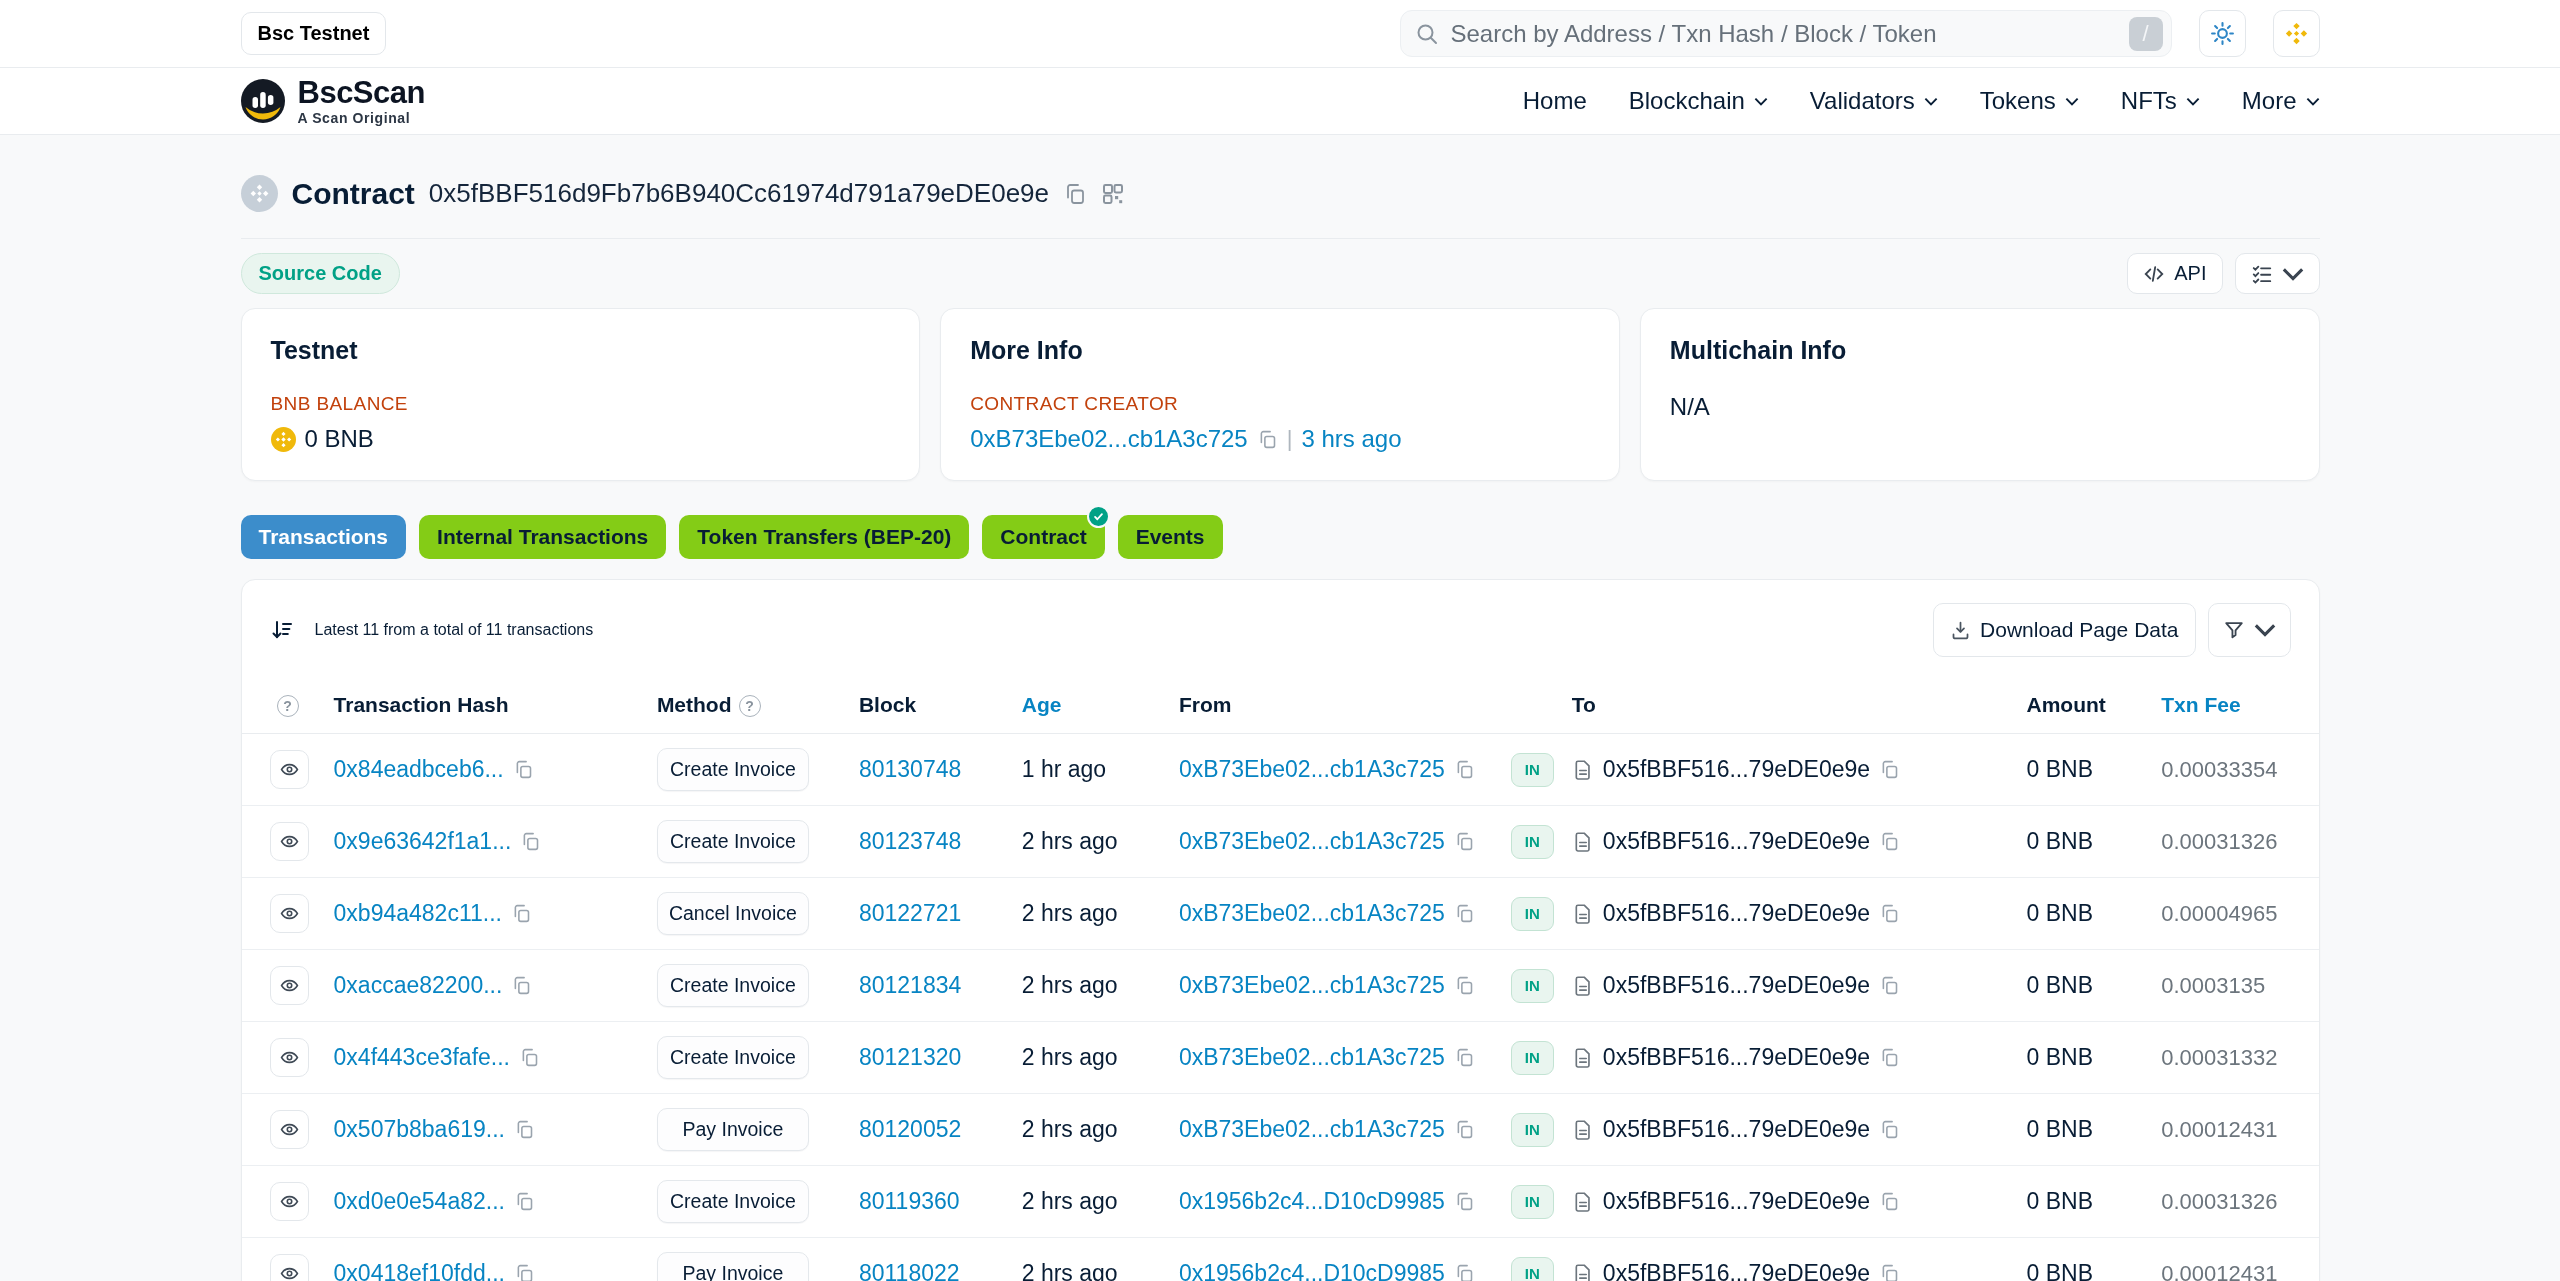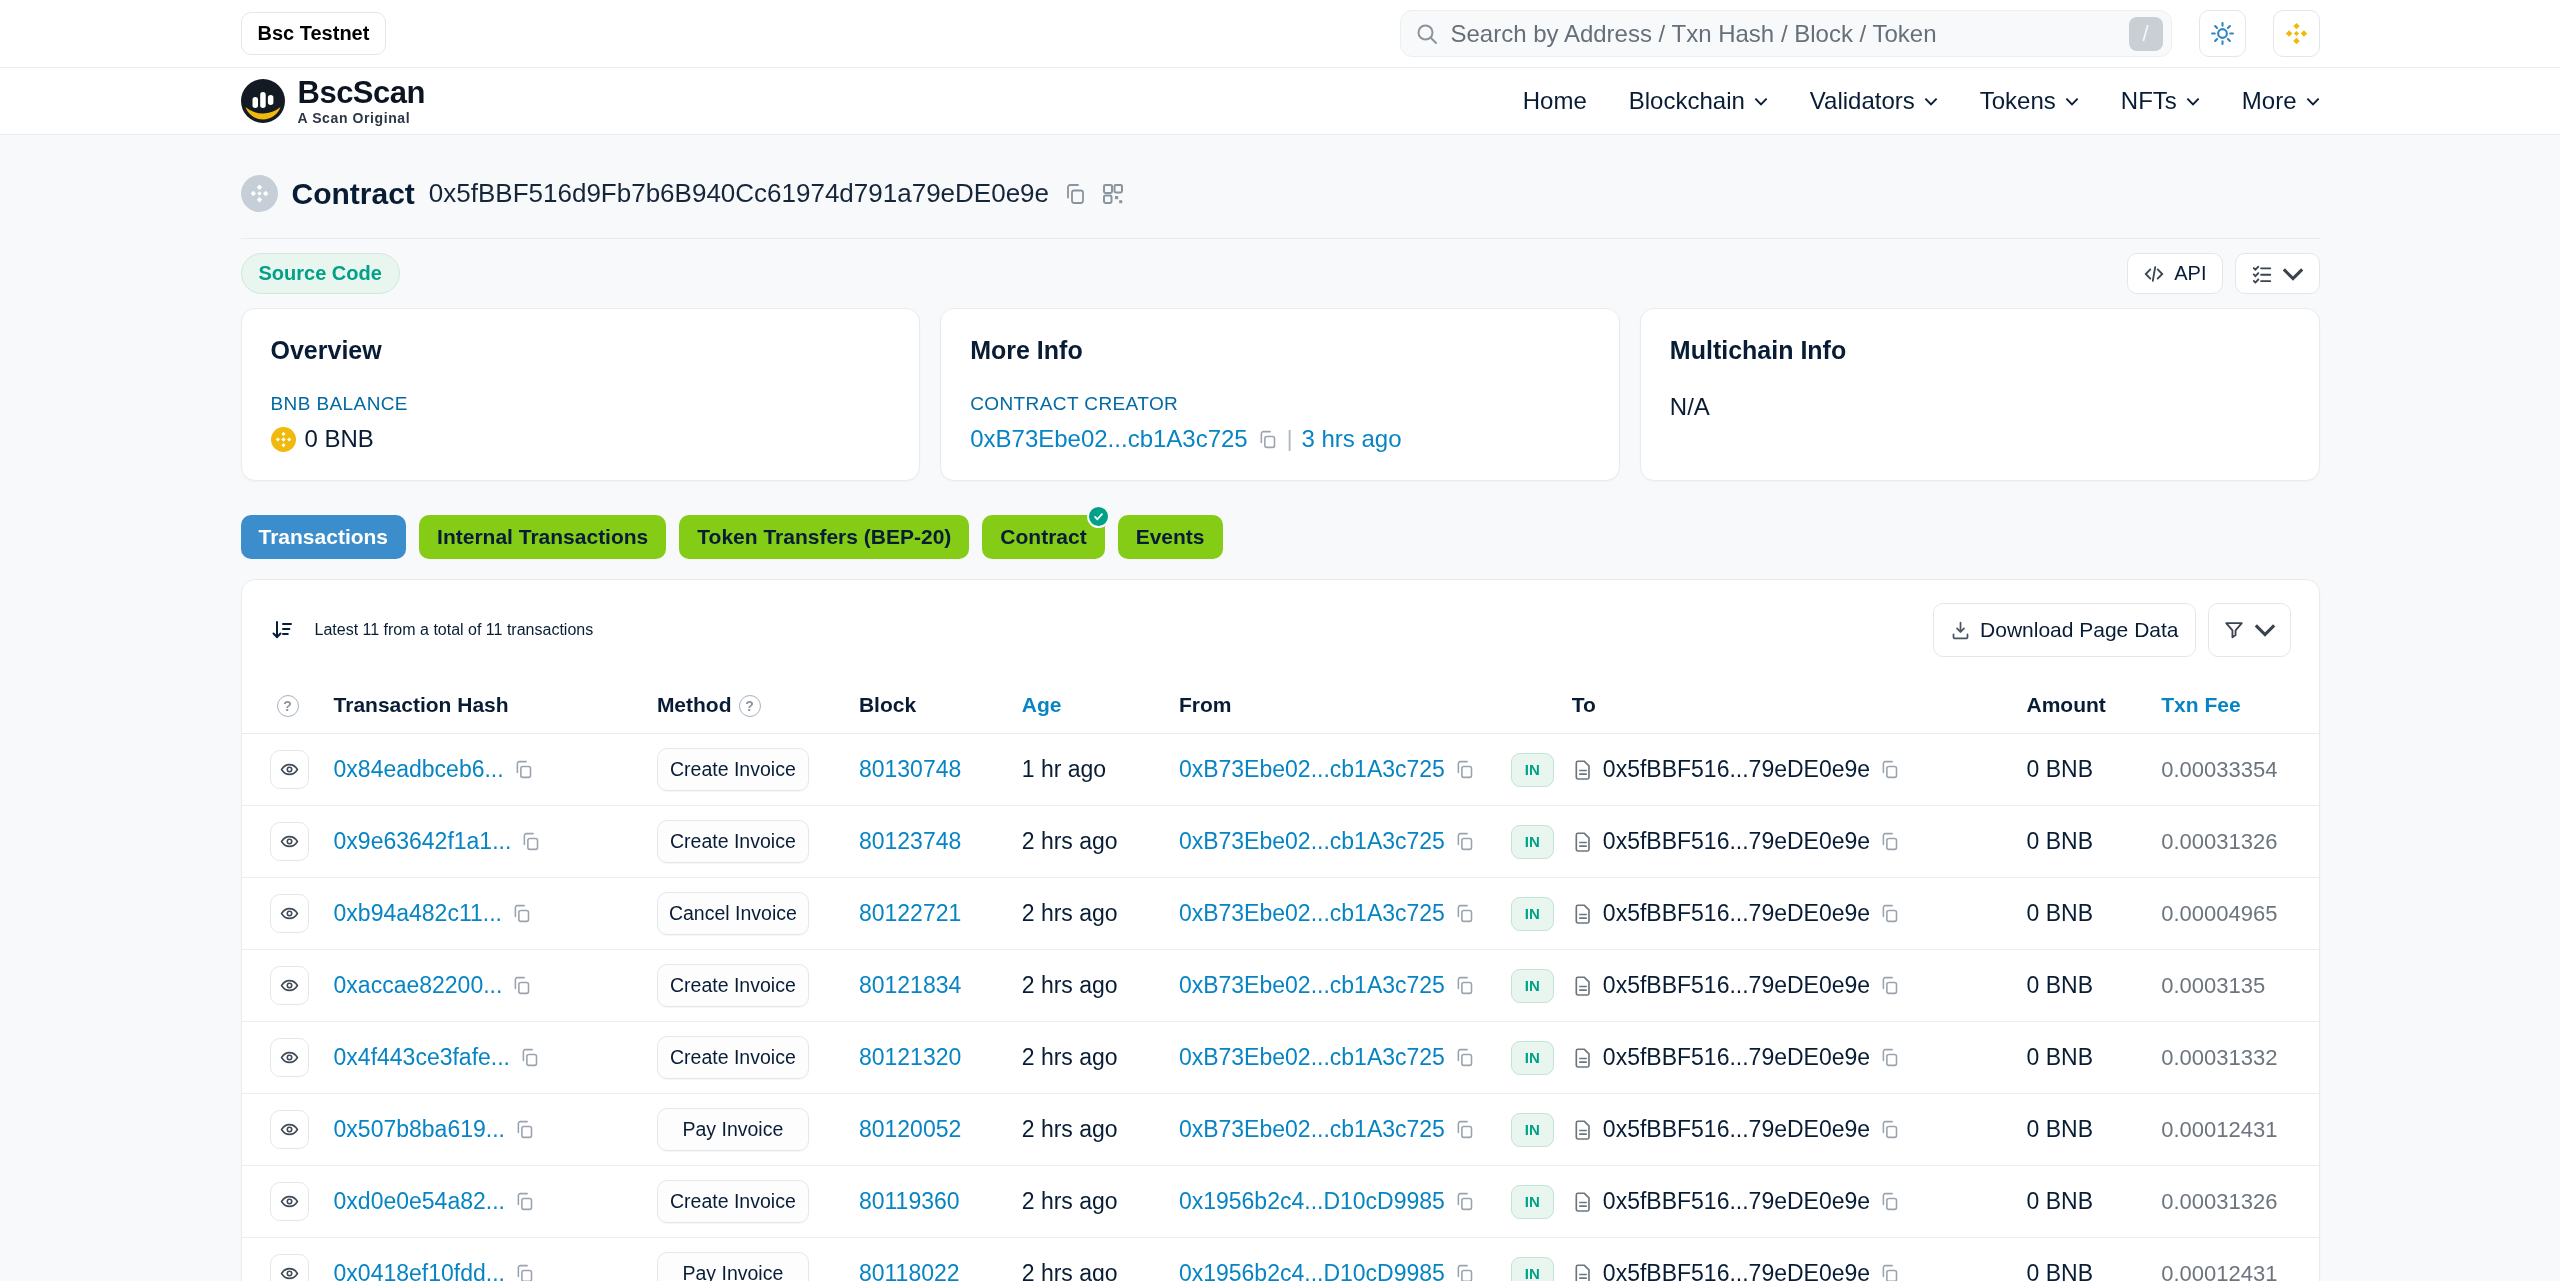--- a/index.html
+++ b/index.html
@@ -45,21 +45,21 @@
   .badge-row { margin-top:14px; display:flex; align-items:center; justify-content:space-between; }
   .source-pill { background:#e9f5ef; border:1px solid #cfe8dc; color:#00a186; border-radius:999px; padding:8px 17px; font-size:20px; font-weight:600; cursor:pointer; }
   .right-btns { display:flex; gap:12px; }
   .white-btn { background:#fff; border:1px solid #e3e7eb; border-radius:10px; padding:8px 15px; font-size:20px; font-weight:500; color:#081d35; display:flex; align-items:center; gap:9px; cursor:pointer; }
   .white-btn svg { width:22px; height:22px; color:#3a4450; }
 
   
   .cards { display:flex; gap:20px; margin-top:14px; }
   .card { flex:1; background:#fff; border:1px solid #e9ecef; border-radius:14px; padding:27px 29px; min-height:163px; box-shadow:0 1px 2px rgba(16,24,40,.03); }
   .card-title { font-size:25px; font-weight:700; margin-bottom:28px; }
-  .field-label { font-size:19px; font-weight:500; color:#0369a1; letter-spacing:.4px; margin-bottom:10px; }
+  .field-label { font-size:19px; font-weight:500; color:#c2410c; letter-spacing:.4px; margin-bottom:10px; }
   .field-value { font-size:24px; display:flex; align-items:center; gap:9px; }
   .field-value .coin { width:25px; height:25px; }
   .link { color:#0784c3; text-decoration:none; cursor:pointer; }
   .sep { color:#aeb6be; font-size:22px; }
 
   
   .tabs { display:flex; gap:13px; margin-top:34px; }
   .tab { position:relative; border:none; background:#84cc16; color:#081d35; font-family:inherit; font-size:21px; font-weight:600; border-radius:10px; padding:10px 18px; cursor:pointer; }
   .tab.active { background:#3c8dcb; color:#fff; }
   .check-badge { position:absolute; top:-10px; right:-5px; width:23px; height:23px; border-radius:50%; background:#00a186; display:flex; align-items:center; justify-content:center; border:2.5px solid #f8f9fa; }
@@ -234,21 +234,21 @@
             </svg>
           <svg class="chev" viewBox="0 0 12 8" fill="none" stroke="currentColor" stroke-width="1.7">
               <path d="M1 1.5 6 6.5 11 1.5"></path>
             </svg>
         </button>
       </div>
     </div>
 
     <div class="cards">
       <div class="card">
-        <div class="card-title">Overview</div>
+        <div class="card-title">Testnet</div>
         <div class="field-label">BNB BALANCE</div>
         <div class="field-value">
           <svg class="coin" viewBox="0 0 24 24">
               <circle cx="12" cy="12" r="12" fill="#f0b90b"></circle>
               <path fill="#fff" d="M12 4.6 14 6.6 12 8.6 10 6.6z M6.6 10 8.6 12 6.6 14 4.6 12z M17.4 10 19.4 12 17.4 14 15.4 12z M12 9.9 14.1 12 12 14.1 9.9 12z M12 15.4 14 17.4 12 19.4 10 17.4z"></path>
             </svg>
           <span>0 BNB</span>
         </div>
       </div>
       <div class="card">

